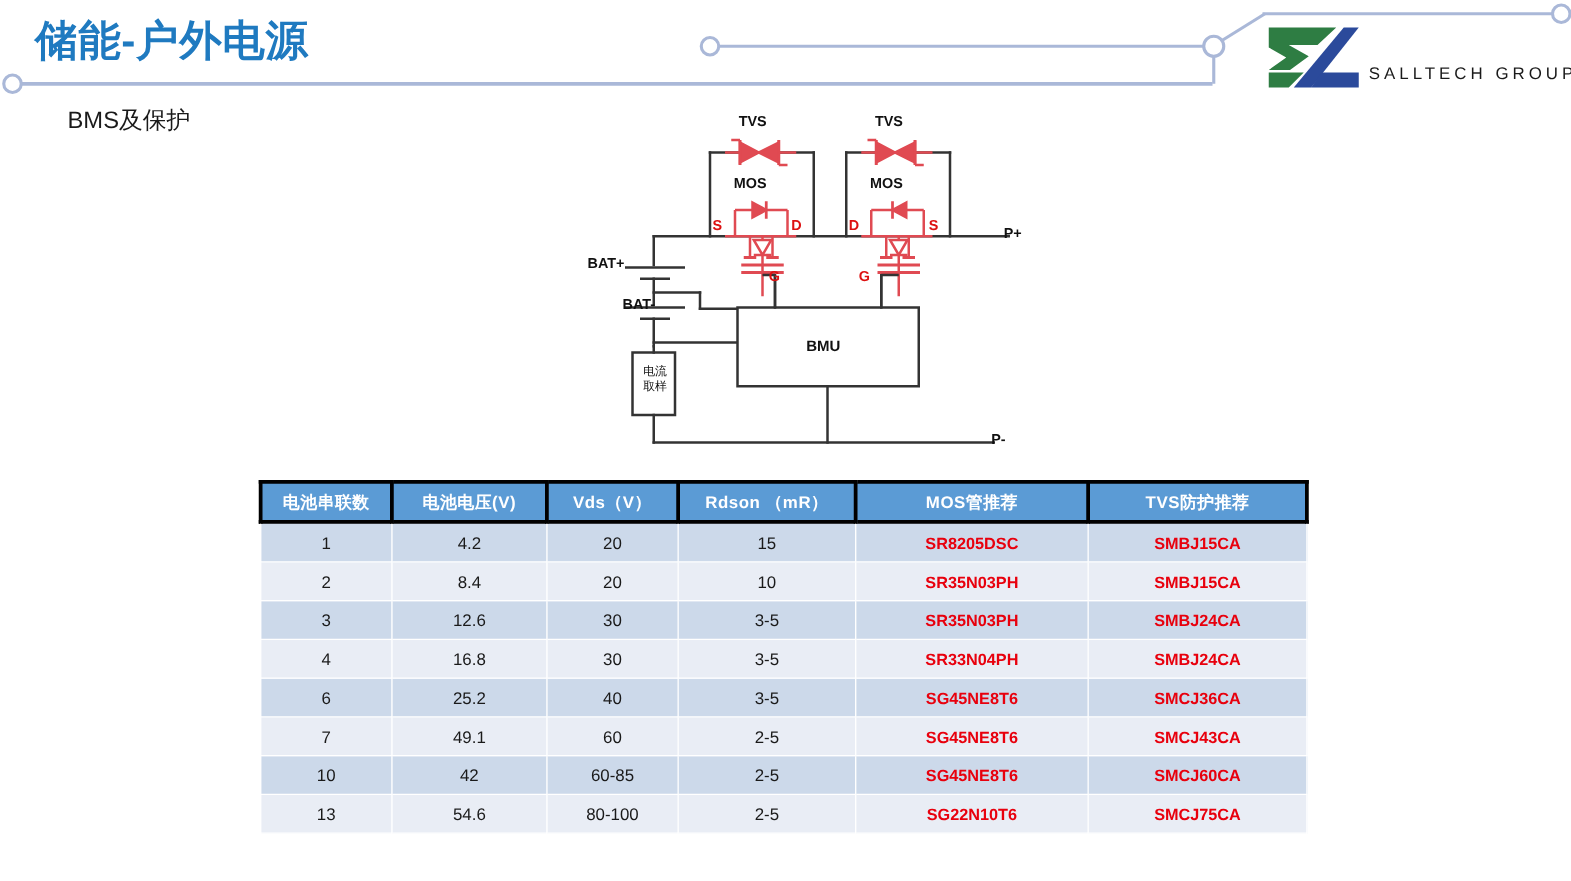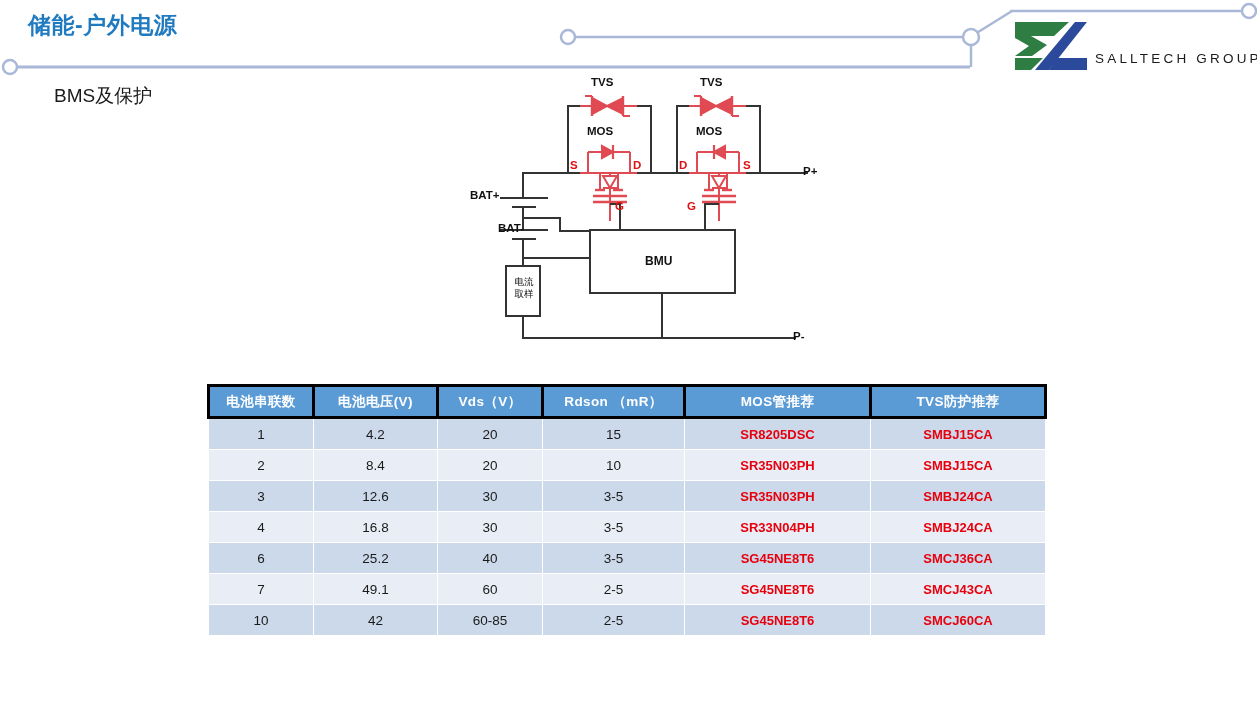--- a/index.html
+++ b/index.html
@@ -5,21 +5,21 @@
   html,body{margin:0;padding:0;}
   body{
     width:1257px;height:705px;
     background:#ffffff;
     font-family:"Liberation Sans","DejaVu Sans",sans-serif;
     overflow:hidden;position:relative;
   }
   
   #slide-title{
     position:absolute;left:28px;top:10px;
-    font-size:23px;font-weight:bold;color:#1f7ac0;
+    font-size:34px;font-weight:bold;color:#1f7ac0;
     letter-spacing:0.5px;white-space:nowrap;
   }
   #header-deco{position:absolute;left:0;top:0;width:1257px;height:90px;}
   #logo{
     position:absolute;left:1013px;top:18px;width:236px;height:56px;
   }
   #logo-cn{
     position:absolute;left:80px;top:-2px;
     font-size:29px;font-weight:bold;color:#111;
     letter-spacing:3px;white-space:nowrap;
@@ -28,21 +28,21 @@
   #logo-en{
     position:absolute;left:82px;top:33px;
     font-size:13.5px;color:#1a1a1a;letter-spacing:3.2px;
     white-space:nowrap;font-weight:400;
   }
   #subtitle{
     position:absolute;left:54px;top:83px;
     font-size:19px;color:#1a1a1a;white-space:nowrap;
   }
   
-  #circuit{position:absolute;left:455px;top:76px;width:420px;height:285px;}
+  #circuit{position:absolute;left:455px;top:92px;width:420px;height:285px;}
   .ctext{
     position:absolute;font-size:11.5px;font-weight:bold;color:#111;
     white-space:nowrap;
   }
   .ctext.red{color:#d11;}
   #bmu-label{
     position:absolute;font-size:12px;font-weight:bold;color:#111;
   }
   .cn-small{
     position:absolute;font-size:9.5px;color:#111;line-height:11px;
@@ -311,14 +311,22 @@
         <td class="part">SMCJ43CA</td>
       </tr>
       <tr class="odd">
         <td>10</td>
         <td>42</td>
         <td>60-85</td>
         <td>2-5</td>
         <td class="part">SG45NE8T6</td>
         <td class="part">SMCJ60CA</td>
       </tr>
+      <tr class="even">
+        <td>13</td>
+        <td>54.6</td>
+        <td>80-100</td>
+        <td>2-5</td>
+        <td class="part">SG22N10T6</td>
+        <td class="part">SMCJ75CA</td>
+      </tr>
     </tbody>
 </table>
 
 </body></html>

